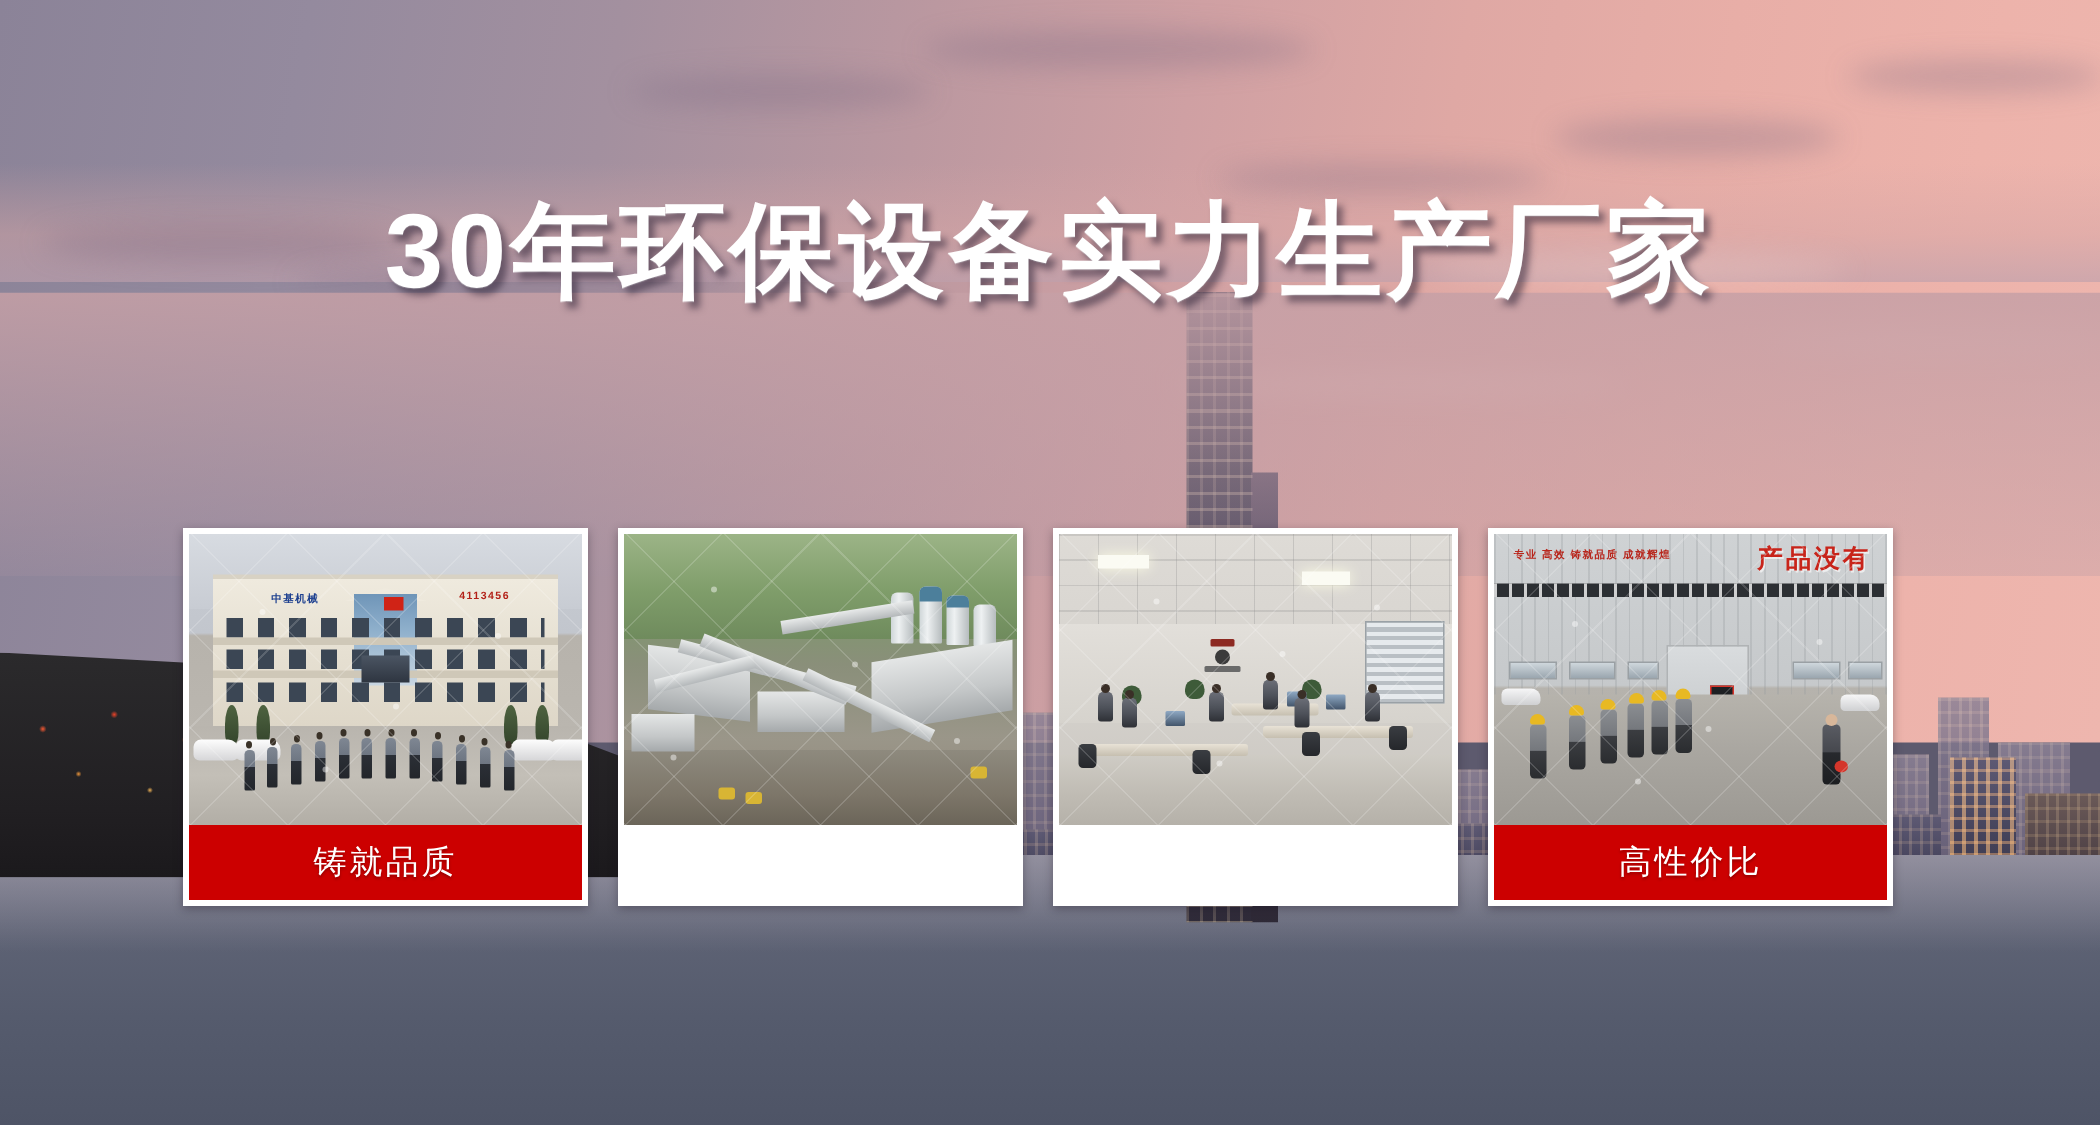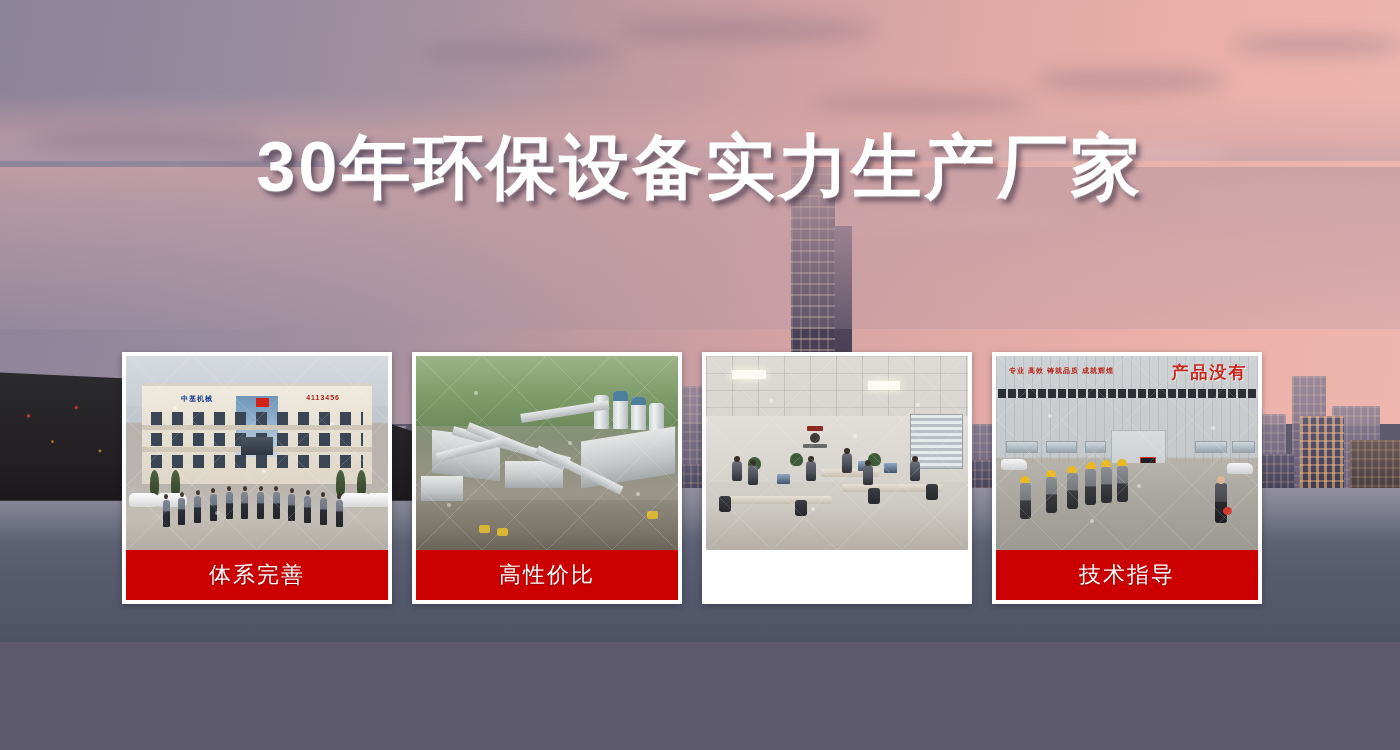--- a/index.html
+++ b/index.html
@@ -5,21 +5,21 @@
   * { margin:0; padding:0; box-sizing:border-box; }
   html,body { width:1400px; height:750px; overflow:hidden; }
   body {
     font-family:"Liberation Sans","DejaVu Sans",sans-serif;
     background:#5d5a6e;
   }
 
   
   .banner{
     position:relative;
-    width:1400px;height:642px;
+    width:1400px;height:750px;
     overflow:hidden;
   }
 
   
   .sky{
     position:absolute;inset:0 0 34% 0;
     background:
       linear-gradient(100deg,
         #8b8398 0%, #948a9e 14%, #a3909f 28%,
         #bb98a0 42%, #cfa0a3 54%, #dfa8a4 66%,
@@ -520,21 +520,21 @@
           <div class="person" style="left:62%;bottom:15%;"></div>
           <div class="person" style="left:68%;bottom:14%;"></div>
           <div class="person" style="left:74%;bottom:13%;"></div>
           <div class="person" style="left:80%;bottom:12%;"></div>
           <div class="mesh"></div>
           <div class="node" style="left:18%;top:26%;"></div>
           <div class="node" style="left:52%;top:58%;"></div>
           <div class="node" style="left:78%;top:34%;"></div>
           <div class="node" style="left:34%;top:80%;"></div>
         </div>
-        <div class="cap">体系完善</div>
+        <div class="cap">铸就品质</div>
       </div>
 
       <div class="card">
         <div class="photo p2">
           <div class="greenhaze"></div>
           <div class="green"></div>
           <div class="yard"></div>
           <div class="silo" style="left:68%;top:20%;height:34px;"></div>
           <div class="silo" style="left:75%;top:18%;height:38px;">
               <div class="top"></div>
@@ -554,21 +554,20 @@
           <div class="conv" style="left:8%;top:50%;width:26%;transform:rotate(-14deg);"></div>
           <div class="machine" style="left:24%;bottom:9%;"></div>
           <div class="machine" style="left:31%;bottom:7%;"></div>
           <div class="machine" style="left:88%;bottom:16%;"></div>
           <div class="mesh"></div>
           <div class="node" style="left:22%;top:18%;"></div>
           <div class="node" style="left:58%;top:44%;"></div>
           <div class="node" style="left:84%;top:70%;"></div>
           <div class="node" style="left:12%;top:76%;"></div>
         </div>
-        <div class="cap">高性价比</div>
       </div>
 
       <div class="card">
         <div class="photo p3">
           <div class="ceil"></div>
           <div class="lamp" style="left:10%;top:7%;width:34px;"></div>
           <div class="lamp" style="left:62%;top:13%;width:32px;"></div>
           <div class="wall"></div>
           <div class="decal">
             <div class="d1"></div>
@@ -643,18 +642,18 @@
           <div class="lead" style="right:12%;bottom:14%;">
             <div class="head"></div>
               <div class="helmet"></div>
           </div>
           <div class="mesh"></div>
           <div class="node" style="left:20%;top:30%;"></div>
           <div class="node" style="left:54%;top:66%;"></div>
           <div class="node" style="left:82%;top:36%;"></div>
           <div class="node" style="left:36%;top:84%;"></div>
         </div>
-        <div class="cap">技术指导</div>
+        <div class="cap">高性价比</div>
       </div>
 
     </div>
   </div>
 </div>
 
 </body></html>

